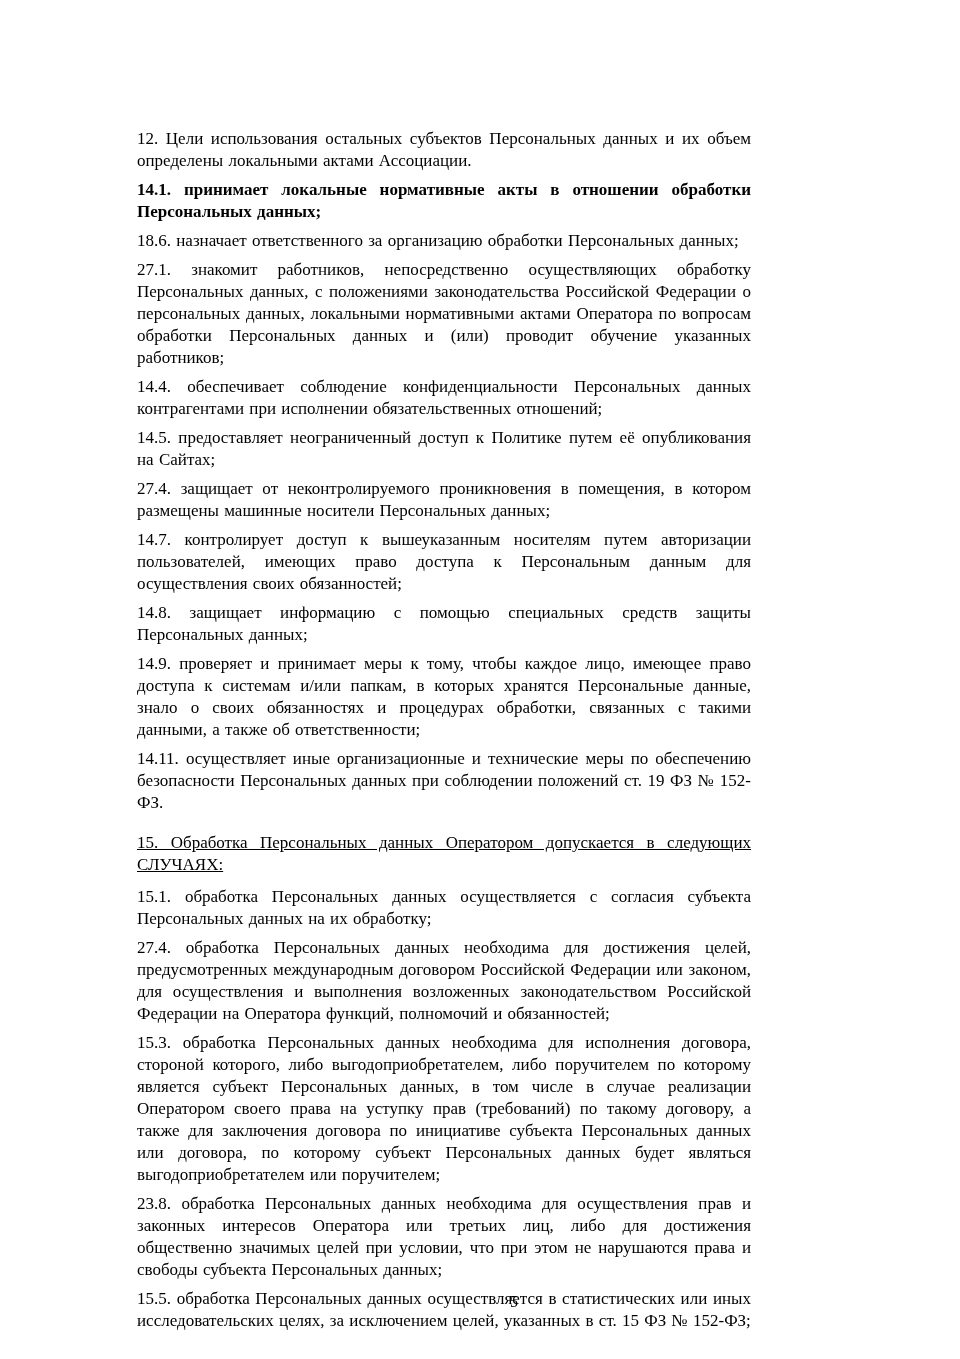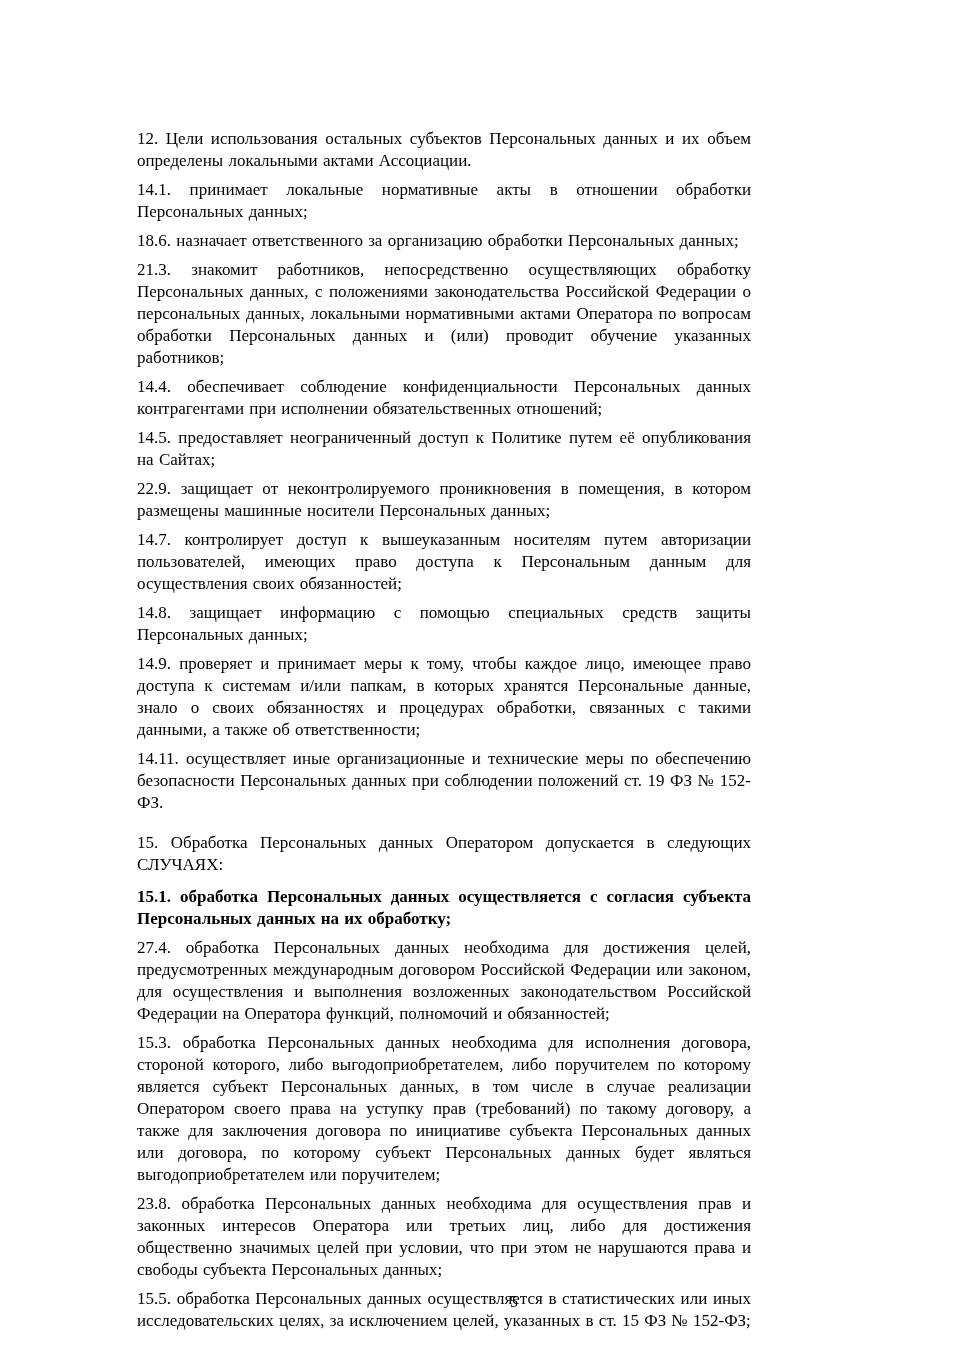--- a/index.html
+++ b/index.html
@@ -25,44 +25,44 @@
   }
   .para {
     margin: 0 0 7px 0;
     font-size: 17px;
     line-height: 22px;
     text-align: justify;
     letter-spacing: 0;
     word-spacing: 1px;
   }
   
-  .sp-sm { margin-top: 7px; }
-  .sp-md { margin-top: 10px; font-weight: bold; }
-  .sp-lg { margin-top: 18px; }
+  .sp-sm { margin-top: 7px; font-weight: bold; }
+  .sp-md { margin-top: 10px; }
+  .sp-lg { margin-top: 18px; text-decoration: underline; }
   .page-number {
     position: absolute;
     top: 1256px;
     left: 137px;
     width: 754px;
     text-align: center;
     font-size: 16px;
     line-height: 20px;
   }
 </style>
 </head>
 <body>
 
 <div class="page">
   <p class="para">12. Цели использования остальных субъектов Персональных данных и их объем определены локальными актами Ассоциации.</p>
   <p class="para sp-sm">14.1. принимает локальные нормативные акты в отношении обработки Персональных данных;</p>
   <p class="para">18.6. назначает ответственного за организацию обработки Персональных данных;</p>
-  <p class="para">21.3. знакомит работников, непосредственно осуществляющих обработку Персональных данных, с положениями законодательства Российской Федерации о персональных данных, локальными нормативными актами Оператора по вопросам обработки Персональных данных и (или) проводит обучение указанных работников;</p>
+  <p class="para">27.1. знакомит работников, непосредственно осуществляющих обработку Персональных данных, с положениями законодательства Российской Федерации о персональных данных, локальными нормативными актами Оператора по вопросам обработки Персональных данных и (или) проводит обучение указанных работников;</p>
   <p class="para">14.4. обеспечивает соблюдение конфиденциальности Персональных данных контрагентами при исполнении обязательственных отношений;</p>
   <p class="para">14.5. предоставляет неограниченный доступ к Политике путем её опубликования на Сайтах;</p>
-  <p class="para">22.9. защищает от неконтролируемого проникновения в помещения, в котором размещены машинные носители Персональных данных;</p>
+  <p class="para">27.4. защищает от неконтролируемого проникновения в помещения, в котором размещены машинные носители Персональных данных;</p>
   <p class="para">14.7. контролирует доступ к вышеуказанным носителям путем авторизации пользователей, имеющих право доступа к Персональным данным для осуществления своих обязанностей;</p>
   <p class="para">14.8. защищает информацию с помощью специальных средств защиты Персональных данных;</p>
   <p class="para">14.9. проверяет и принимает меры к тому, чтобы каждое лицо, имеющее право доступа к системам и/или папкам, в которых хранятся Персональные данные, знало о своих обязанностях и процедурах обработки, связанных с такими данными, а также об ответственности;</p>
   <p class="para">14.11. осуществляет иные организационные и технические меры по обеспечению безопасности Персональных данных при соблюдении положений ст. 19 ФЗ № 152-ФЗ.</p>
   <p class="para sp-lg">15. Обработка Персональных данных Оператором допускается в следующих СЛУЧАЯХ:</p>
   <p class="para sp-md">15.1. обработка Персональных данных осуществляется с согласия субъекта Персональных данных на их обработку;</p>
   <p class="para">27.4. обработка Персональных данных необходима для достижения целей, предусмотренных международным договором Российской Федерации или законом, для осуществления и выполнения возложенных законодательством Российской Федерации на Оператора функций, полномочий и обязанностей;</p>
   <p class="para">15.3. обработка Персональных данных необходима для исполнения договора, стороной которого, либо выгодоприобретателем, либо поручителем по которому является субъект Персональных данных, в том числе в случае реализации Оператором своего права на уступку прав (требований) по такому договору, а также для заключения договора по инициативе субъекта Персональных данных или договора, по которому субъект Персональных данных будет являться выгодоприобретателем или поручителем;</p>
   <p class="para">23.8. обработка Персональных данных необходима для осуществления прав и законных интересов Оператора или третьих лиц, либо для достижения общественно значимых целей при условии, что при этом не нарушаются права и свободы субъекта Персональных данных;</p>
   <p class="para">15.5. обработка Персональных данных осуществляется в статистических или иных исследовательских целях, за исключением целей, указанных в ст. 15 ФЗ № 152-ФЗ;</p>

